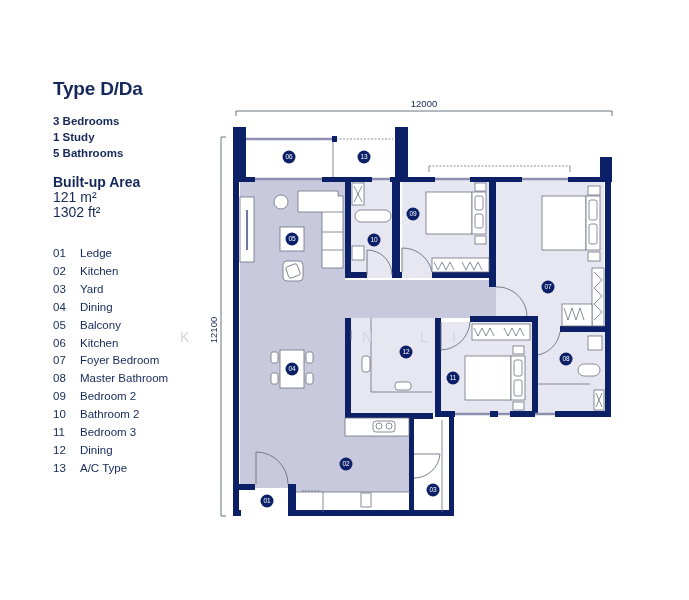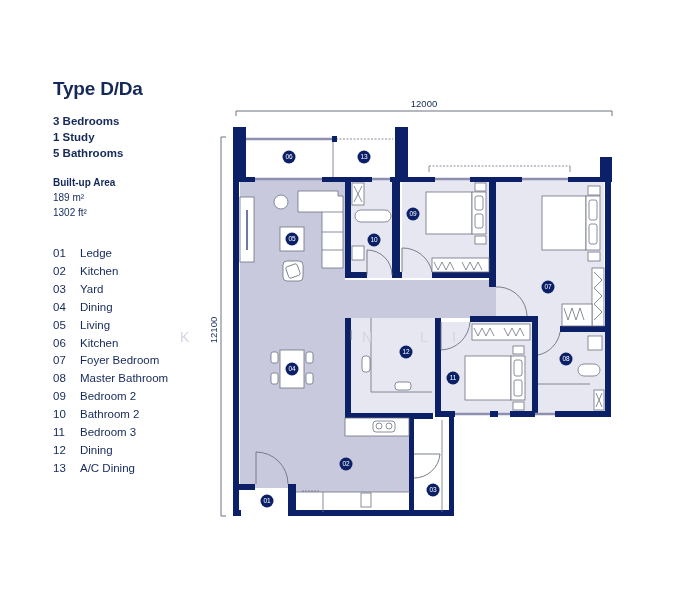--- a/index.html
+++ b/index.html
@@ -1,41 +1,41 @@
 <!DOCTYPE html>
 <html><head>
 <meta charset="utf-8">
 <style>
   html,body{margin:0;padding:0;background:#ffffff;}
   body{width:689px;height:600px;position:relative;overflow:hidden;font-family:"Liberation Sans",sans-serif;color:#15285a;}
   .title{position:absolute;left:53px;top:30px;font-size:19px;font-weight:bold;letter-spacing:-0.2px;color:#15285a;margin-top:48px;}
   .summary{position:absolute;left:53px;top:113px;font-size:11.5px;font-weight:bold;line-height:16px;}
   .summary div{white-space:nowrap;}
-  .area{position:absolute;left:53px;top:175px;font-size:10px;line-height:15px;}
+  .area{position:absolute;left:53px;top:175px;font-size:14px;line-height:15px;}
   .area .h{font-weight:bold;}
   .legend{position:absolute;left:53px;top:245px;font-size:11.5px;line-height:17.9px;}
   .legend .row{display:flex;white-space:nowrap;}
   .legend .num{width:27px;}
   .plan{position:absolute;left:0;top:0;width:689px;height:600px;}
   .plan text{font-family:"Liberation Sans",sans-serif;}
 </style>
 </head>
 <body>
 
 <div class="title">Type D/Da</div>
 
 <div class="summary">
   <div>3 Bedrooms</div>
   <div>1 Study</div>
   <div>5 Bathrooms</div>
 </div>
 
 <div class="area">
   <div class="h">Built-up Area</div>
-  <div>189 m²</div>
+  <div>121 m²</div>
   <div>1302 ft²</div>
 </div>
 
 <div class="legend">
   <div class="row">
       <span class="num">01</span>
       <span>Ledge</span>
     </div>
   <div class="row">
       <span class="num">02</span>
@@ -44,21 +44,21 @@
   <div class="row">
       <span class="num">03</span>
       <span>Yard</span>
     </div>
   <div class="row">
       <span class="num">04</span>
       <span>Dining</span>
     </div>
   <div class="row">
       <span class="num">05</span>
-      <span>Living</span>
+      <span>Balcony</span>
     </div>
   <div class="row">
       <span class="num">06</span>
       <span>Kitchen</span>
     </div>
   <div class="row">
       <span class="num">07</span>
       <span>Foyer Bedroom</span>
     </div>
   <div class="row">
@@ -76,21 +76,21 @@
   <div class="row">
       <span class="num">11</span>
       <span>Bedroom 3</span>
     </div>
   <div class="row">
       <span class="num">12</span>
       <span>Dining</span>
     </div>
   <div class="row">
       <span class="num">13</span>
-      <span>A/C Dining</span>
+      <span>A/C Type</span>
     </div>
 </div>
 
 <svg class="plan" viewBox="0 0 689 600" xmlns="http://www.w3.org/2000/svg">
 
   <g stroke="#6b7280" stroke-width="1" fill="none">
     <path d="M236 116 V111 H612 V116"></path>
   </g>
   <text x="424" y="107" font-size="9.5" fill="#15285a" text-anchor="middle">12000</text>
   <g stroke="#6b7280" stroke-width="1" fill="none">

